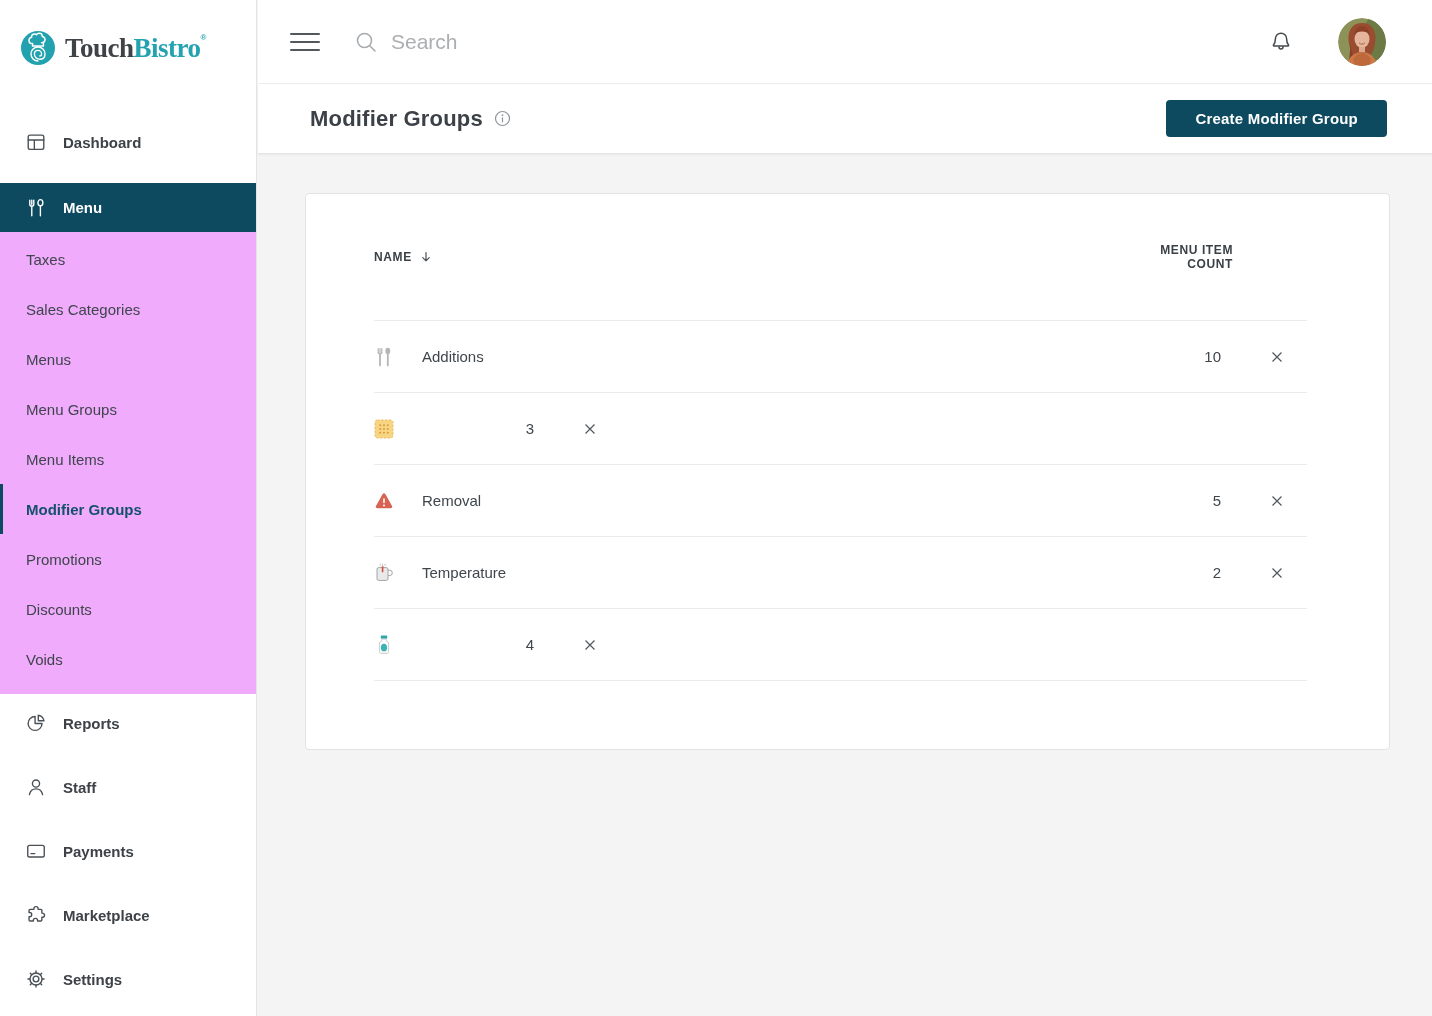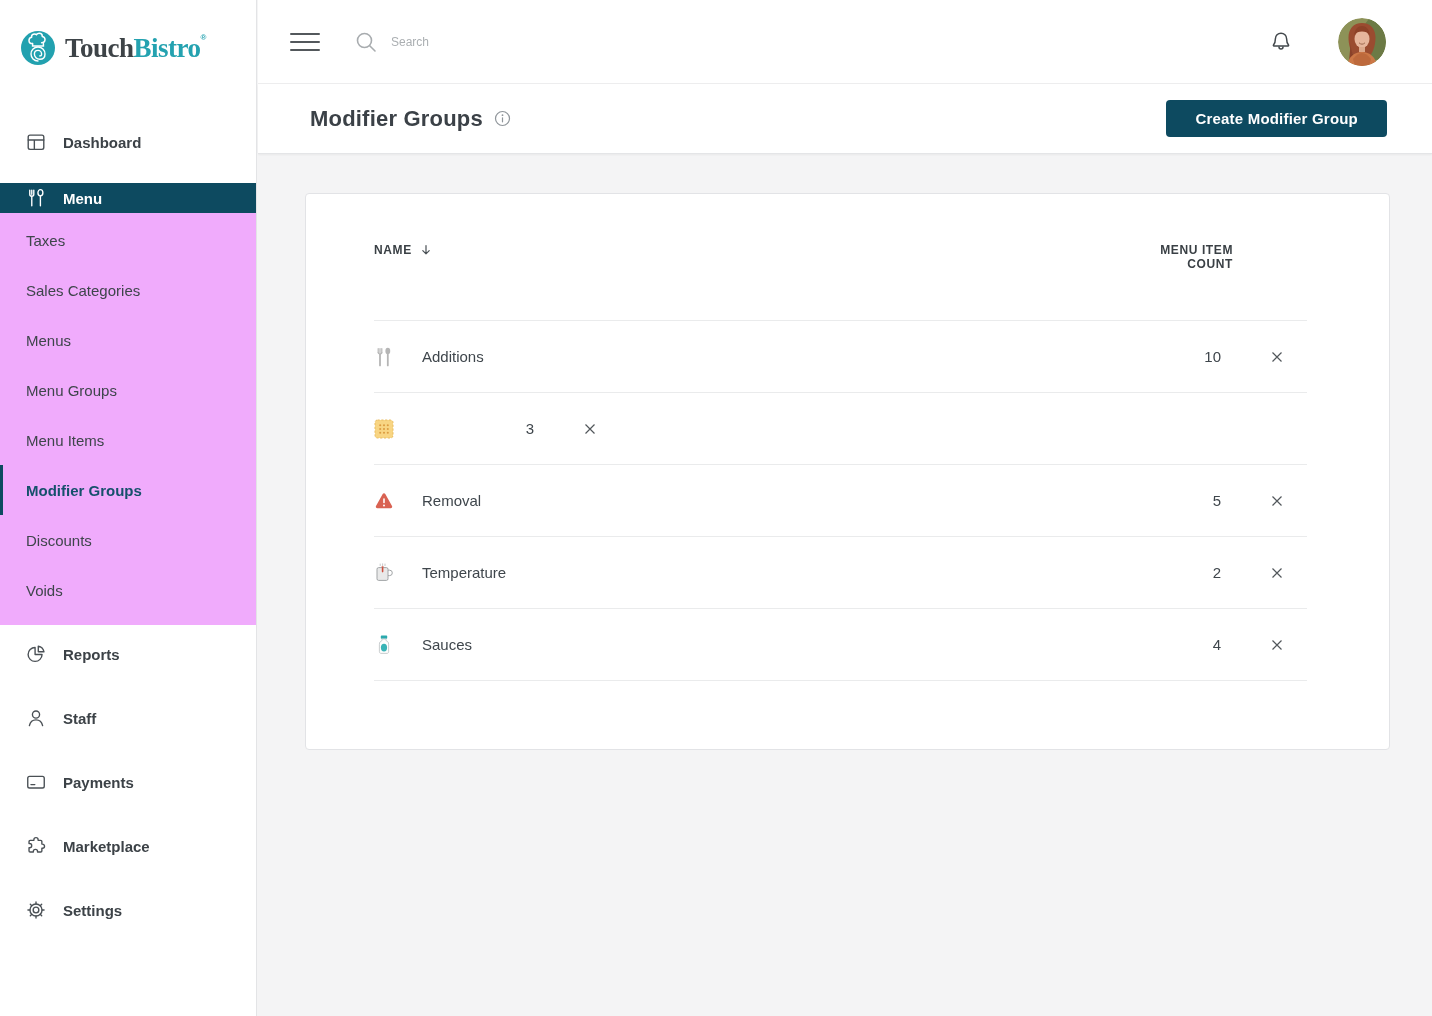--- a/index.html
+++ b/index.html
@@ -14,58 +14,58 @@
   .logo-text { font-family:"Liberation Serif", serif; font-weight:700; font-size:27px;
                color:#3d4347; letter-spacing:-0.5px; white-space:nowrap; }
   .logo-text .teal { color:#24a2b0; }
   .logo-tm { font-size:8px; vertical-align:top; color:#24a2b0; font-family:"Liberation Sans",sans-serif; }
 
   .nav { margin-top:52px; }
   .nav-item { display:flex; align-items:center; height:48px; padding-left:25px; gap:16px;
               font-size:15px; font-weight:600; color:#3c4247; cursor:pointer; }
   .nav-item .nicon { width:22px; height:22px; color:#4a5055; flex:none; display:flex; }
   .nav-item.mb17 { margin-bottom:17px; }
-  .nav-item.active { background:#0d4a60; color:#fff; height:30px; }
+  .nav-item.active { background:#0d4a60; color:#fff; height:49px; }
   .nav-item.active .nicon { color:#fff; }
 
   .submenu { background:#f0abfc; padding:2px 0 10px; }
   .sub-item { display:flex; align-items:center; height:50px; padding-left:23px; font-size:15px;
               color:#3e454b; cursor:pointer; border-left:3px solid transparent; }
   .sub-item.active { color:#15506b; font-weight:700; border-left-color:#0d4a60; }
 
   .nav-bottom { padding-top:5px; }
   .nav-bottom .nav-item { margin-bottom:16px; }
 
   
   .main { position:absolute; left:258px; top:0; right:0; bottom:0; background:#f4f4f5; }
   .topbar { height:84px; background:#fff; border-bottom:1px solid #ededee;
             display:flex; align-items:center; padding:0 46px 0 32px; }
   .hamburger { width:30px; display:flex; flex-direction:column; gap:6px; cursor:pointer; flex:none; }
   .hamburger span { height:2px; background:#53585c; border-radius:1px; }
   .searchbox { display:flex; align-items:center; gap:13px; margin-left:34px; flex:1; }
   .search-ic { display:flex; color:#a8acaf; flex:none; }
-  .search-input { border:none; outline:none; font-size:12px; color:#c2410c; flex:1;
+  .search-input { border:none; outline:none; font-size:21px; color:#c2410c; flex:1;
                   font-family:inherit; background:transparent; }
   .search-input::placeholder { color:#abafb2; }
   .bell { margin-right:44px; color:#42484c; display:flex; cursor:pointer; flex:none; }
   .avatar { width:48px; height:48px; border-radius:50%; overflow:hidden; cursor:pointer; flex:none; }
 
   .page-header { height:70px; background:#fff; display:flex; align-items:center;
                  padding:0 45px 0 52px; border-bottom:1px solid #e4e5e7;
                  box-shadow:0 1px 2px rgba(0,0,0,.05); position:relative; z-index:1; }
   .page-title { font-size:22px; font-weight:700; color:#3b4147; letter-spacing:.2px; }
   .info-ic { margin-left:11px; color:#8f959a; display:flex; cursor:pointer; }
   .create-btn { margin-left:auto; background:#0d4a60; color:#fff; border:none; border-radius:4px;
                 height:37px; padding:0 29px; font-size:15px; font-weight:600; font-family:inherit;
                 cursor:pointer; letter-spacing:.2px; }
 
   .content { padding:39px 0 0 47px; }
   .card { width:1085px; height:557px; background:#fff; border:1px solid #e2e3e6; border-radius:4px; }
   .table { margin:0 82px 0 68px; }
-  .thead { display:flex; align-items:flex-start; padding:49px 0; border-bottom:1px solid #eaebec; }
+  .thead { display:flex; align-items:center; padding:49px 0; border-bottom:1px solid #eaebec; }
   .th-name { flex:1; display:flex; align-items:center; gap:7px; font-size:12px; font-weight:700;
              letter-spacing:.6px; color:#3a4045; cursor:pointer; }
   .th-name .sort { display:flex; color:#4a5055; }
   .th-count { width:126px; text-align:right; font-size:12px; font-weight:700; letter-spacing:.6px;
               color:#3a4045; padding-right:14px; }
   .th-x { width:60px; }
   .trow { display:flex; align-items:center; height:72px; border-bottom:1px solid #eaebec; cursor:pointer;gap:12px; }
   .cell-icon { width:20px; height:20px; margin-right:16px; flex:none; display:flex; }
   .cell-name { flex:1; font-size:15px; color:#3f464c; }
   .cell-count { width:126px; text-align:right; font-size:15px; color:#3f464c; padding-right:14px; }
@@ -109,20 +109,21 @@
       <span>Menu</span>
     </div>
 
     <div class="submenu">
       <div class="sub-item">Taxes</div>
       <div class="sub-item">Sales Categories</div>
       <div class="sub-item">Menus</div>
       <div class="sub-item">Menu Groups</div>
       <div class="sub-item">Menu Items</div>
       <div class="sub-item active">Modifier Groups</div>
+      <div class="sub-item">Promotions</div>
       <div class="sub-item">Discounts</div>
       <div class="sub-item">Voids</div>
     </div>
 
     <div class="nav-bottom">
       <div class="nav-item">
         <span class="nicon">
           <svg viewBox="0 0 24 24" fill="none" stroke="currentColor" stroke-width="1.5" stroke-linecap="round" stroke-linejoin="round">
             <path d="M11 4.9A7.6 7.6 0 1018.6 12.5H11z"></path>
               <path d="M14.5 3.4c3.2.6 5.6 3 6.2 6.2h-6.2z"></path>
@@ -334,21 +335,20 @@
         </div>
 
         <div class="trow">
           <span class="cell-icon">
             <svg viewBox="0 0 20 20">
               <rect x="6.8" y=".6" width="6.4" height="3.2" rx=".8" fill="#2ba9ad"></rect>
               <path d="M8 4h4v1.6c1.9.7 2.6 1.9 2.6 3.6v7.6c0 .9-.7 1.6-1.6 1.6H7c-.9 0-1.6-.7-1.6-1.6V9.2c0-1.7.7-2.9 2.6-3.6z" fill="#fdfdfd" stroke="#c3c7c9" stroke-width=".9"></path>
               <ellipse cx="10" cy="12.6" rx="3.1" ry="3.9" fill="#39b3b6"></ellipse>
             </svg>
           </span>
-          <span class="cell-name">Sauces</span>
           <span class="cell-count">4</span>
           <span class="cell-x">
               <span class="x-btn">
             <svg viewBox="0 0 16 16" fill="none" stroke="currentColor" stroke-width="1.2">
                   <path d="M3.5 3.5l9 9M12.5 3.5l-9 9"></path>
                 </svg>
           </span>
             </span>
         </div>
 

